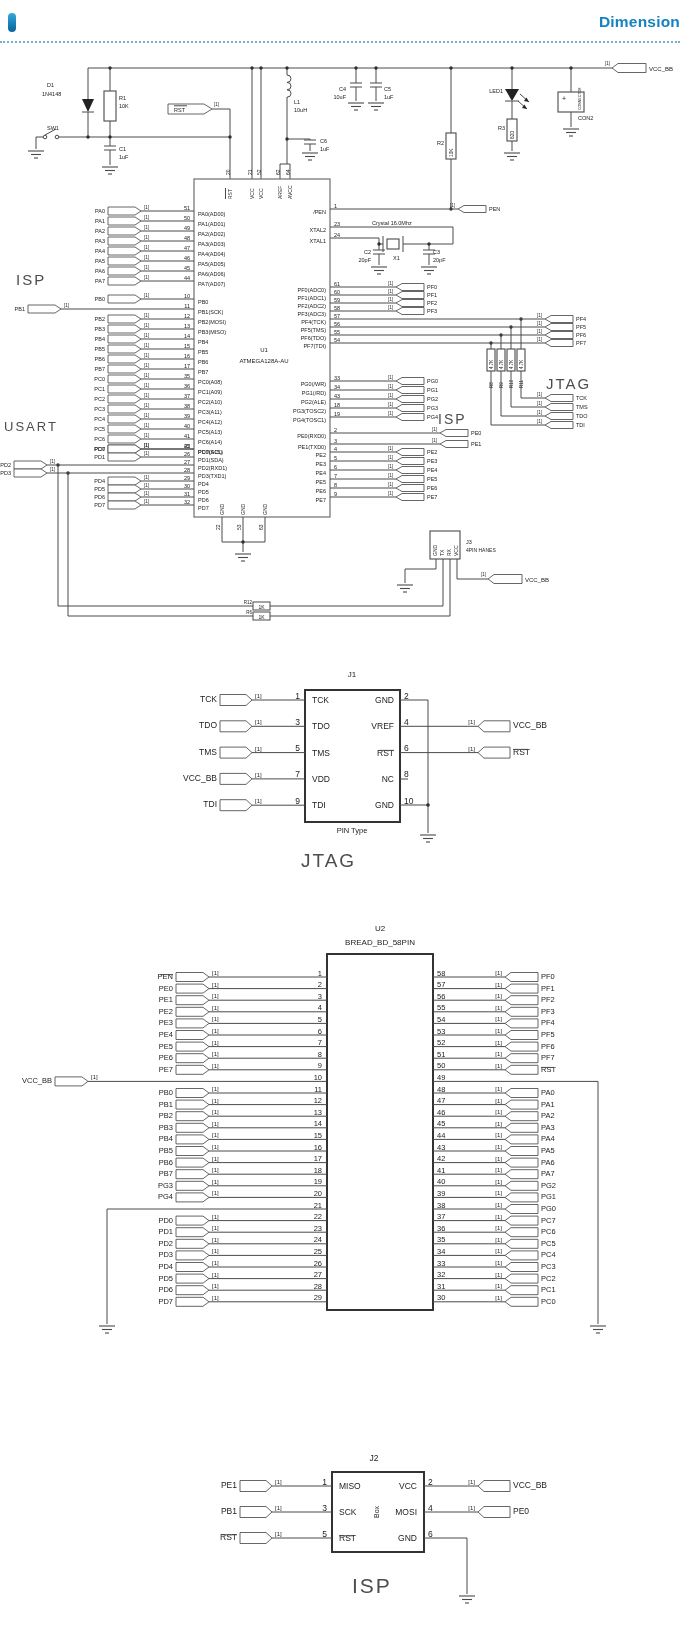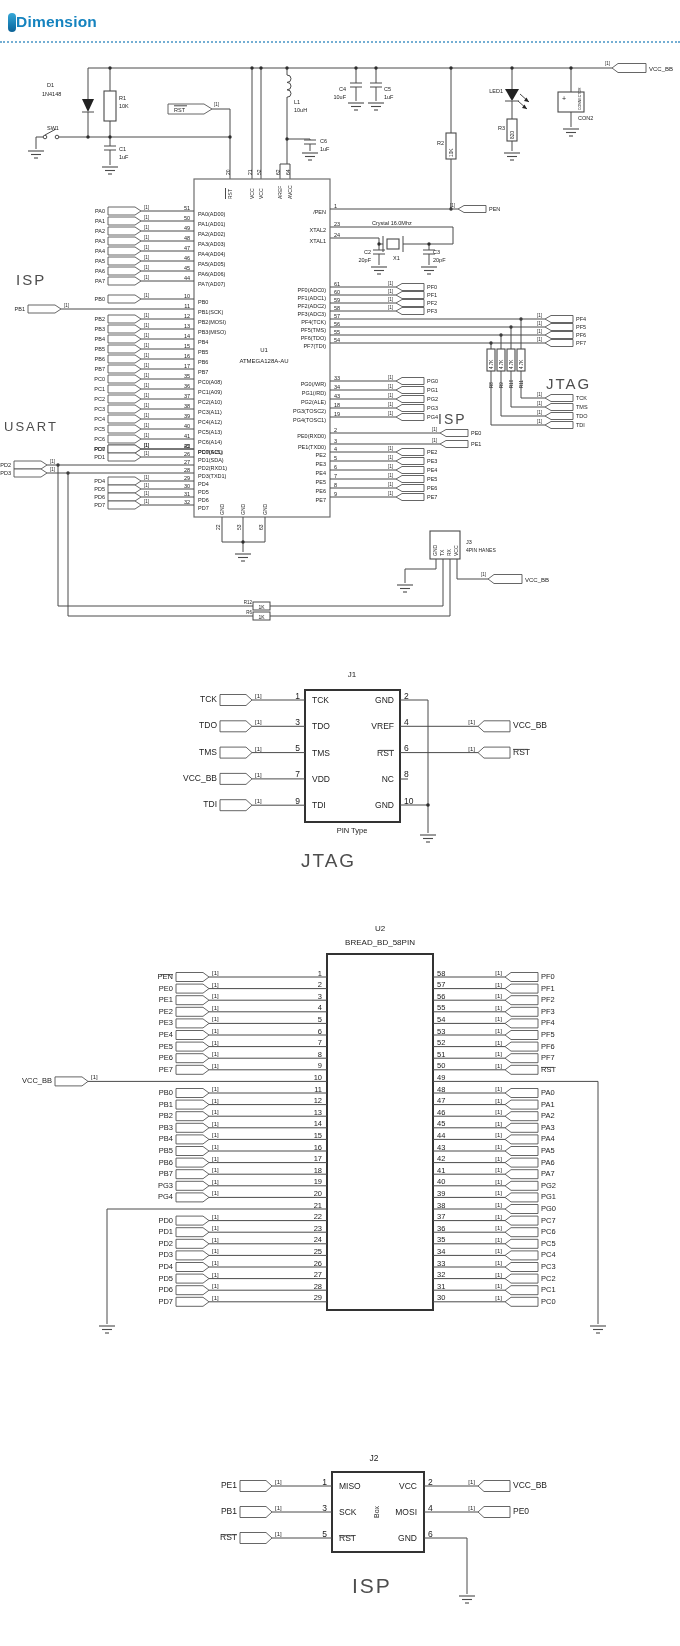--- a/index.html
+++ b/index.html
@@ -1,17 +1,17 @@
 <!DOCTYPE html>
 <html><head>
 <meta charset="utf-8">
 <style>
   html,body{margin:0;padding:0;background:#fff;}
   #page{position:relative;width:680px;height:1646px;background:#fff;font-family:"Liberation Sans",sans-serif;overflow:hidden;}
-  .header{display:flex;align-items:center;padding:10px 0 0 8px;height:24px;}
+  .header{display:flex;align-items:center;gap:7px;padding:10px 0 0 8px;height:24px;justify-content:space-between;}
   .pill{width:8px;height:19px;border-radius:4px;background:linear-gradient(180deg,#36a8d8 0%,#1477ad 70%,#0d6296 100%);display:inline-block;}
   .header h1{font-size:15.5px;font-weight:bold;color:#1583bf;margin:0;letter-spacing:.2px;}
   .dotted{width:680px;height:0;border-bottom:2px dotted #74aed3;margin-top:7px;}
   svg{display:block;}
   svg text{font-family:"Liberation Sans",sans-serif;fill:#1c1c1c;}
   .w{stroke:#4a4a4a;stroke-width:1;fill:none;}
   .box{stroke:#4a4a4a;stroke-width:1.1;fill:none;}
   .bigbox{stroke:#333;stroke-width:2;fill:none;}
   .chip{stroke:#6e6e6e;stroke-width:1.2;fill:none;}
   .dot{fill:#2e2e2e;}

